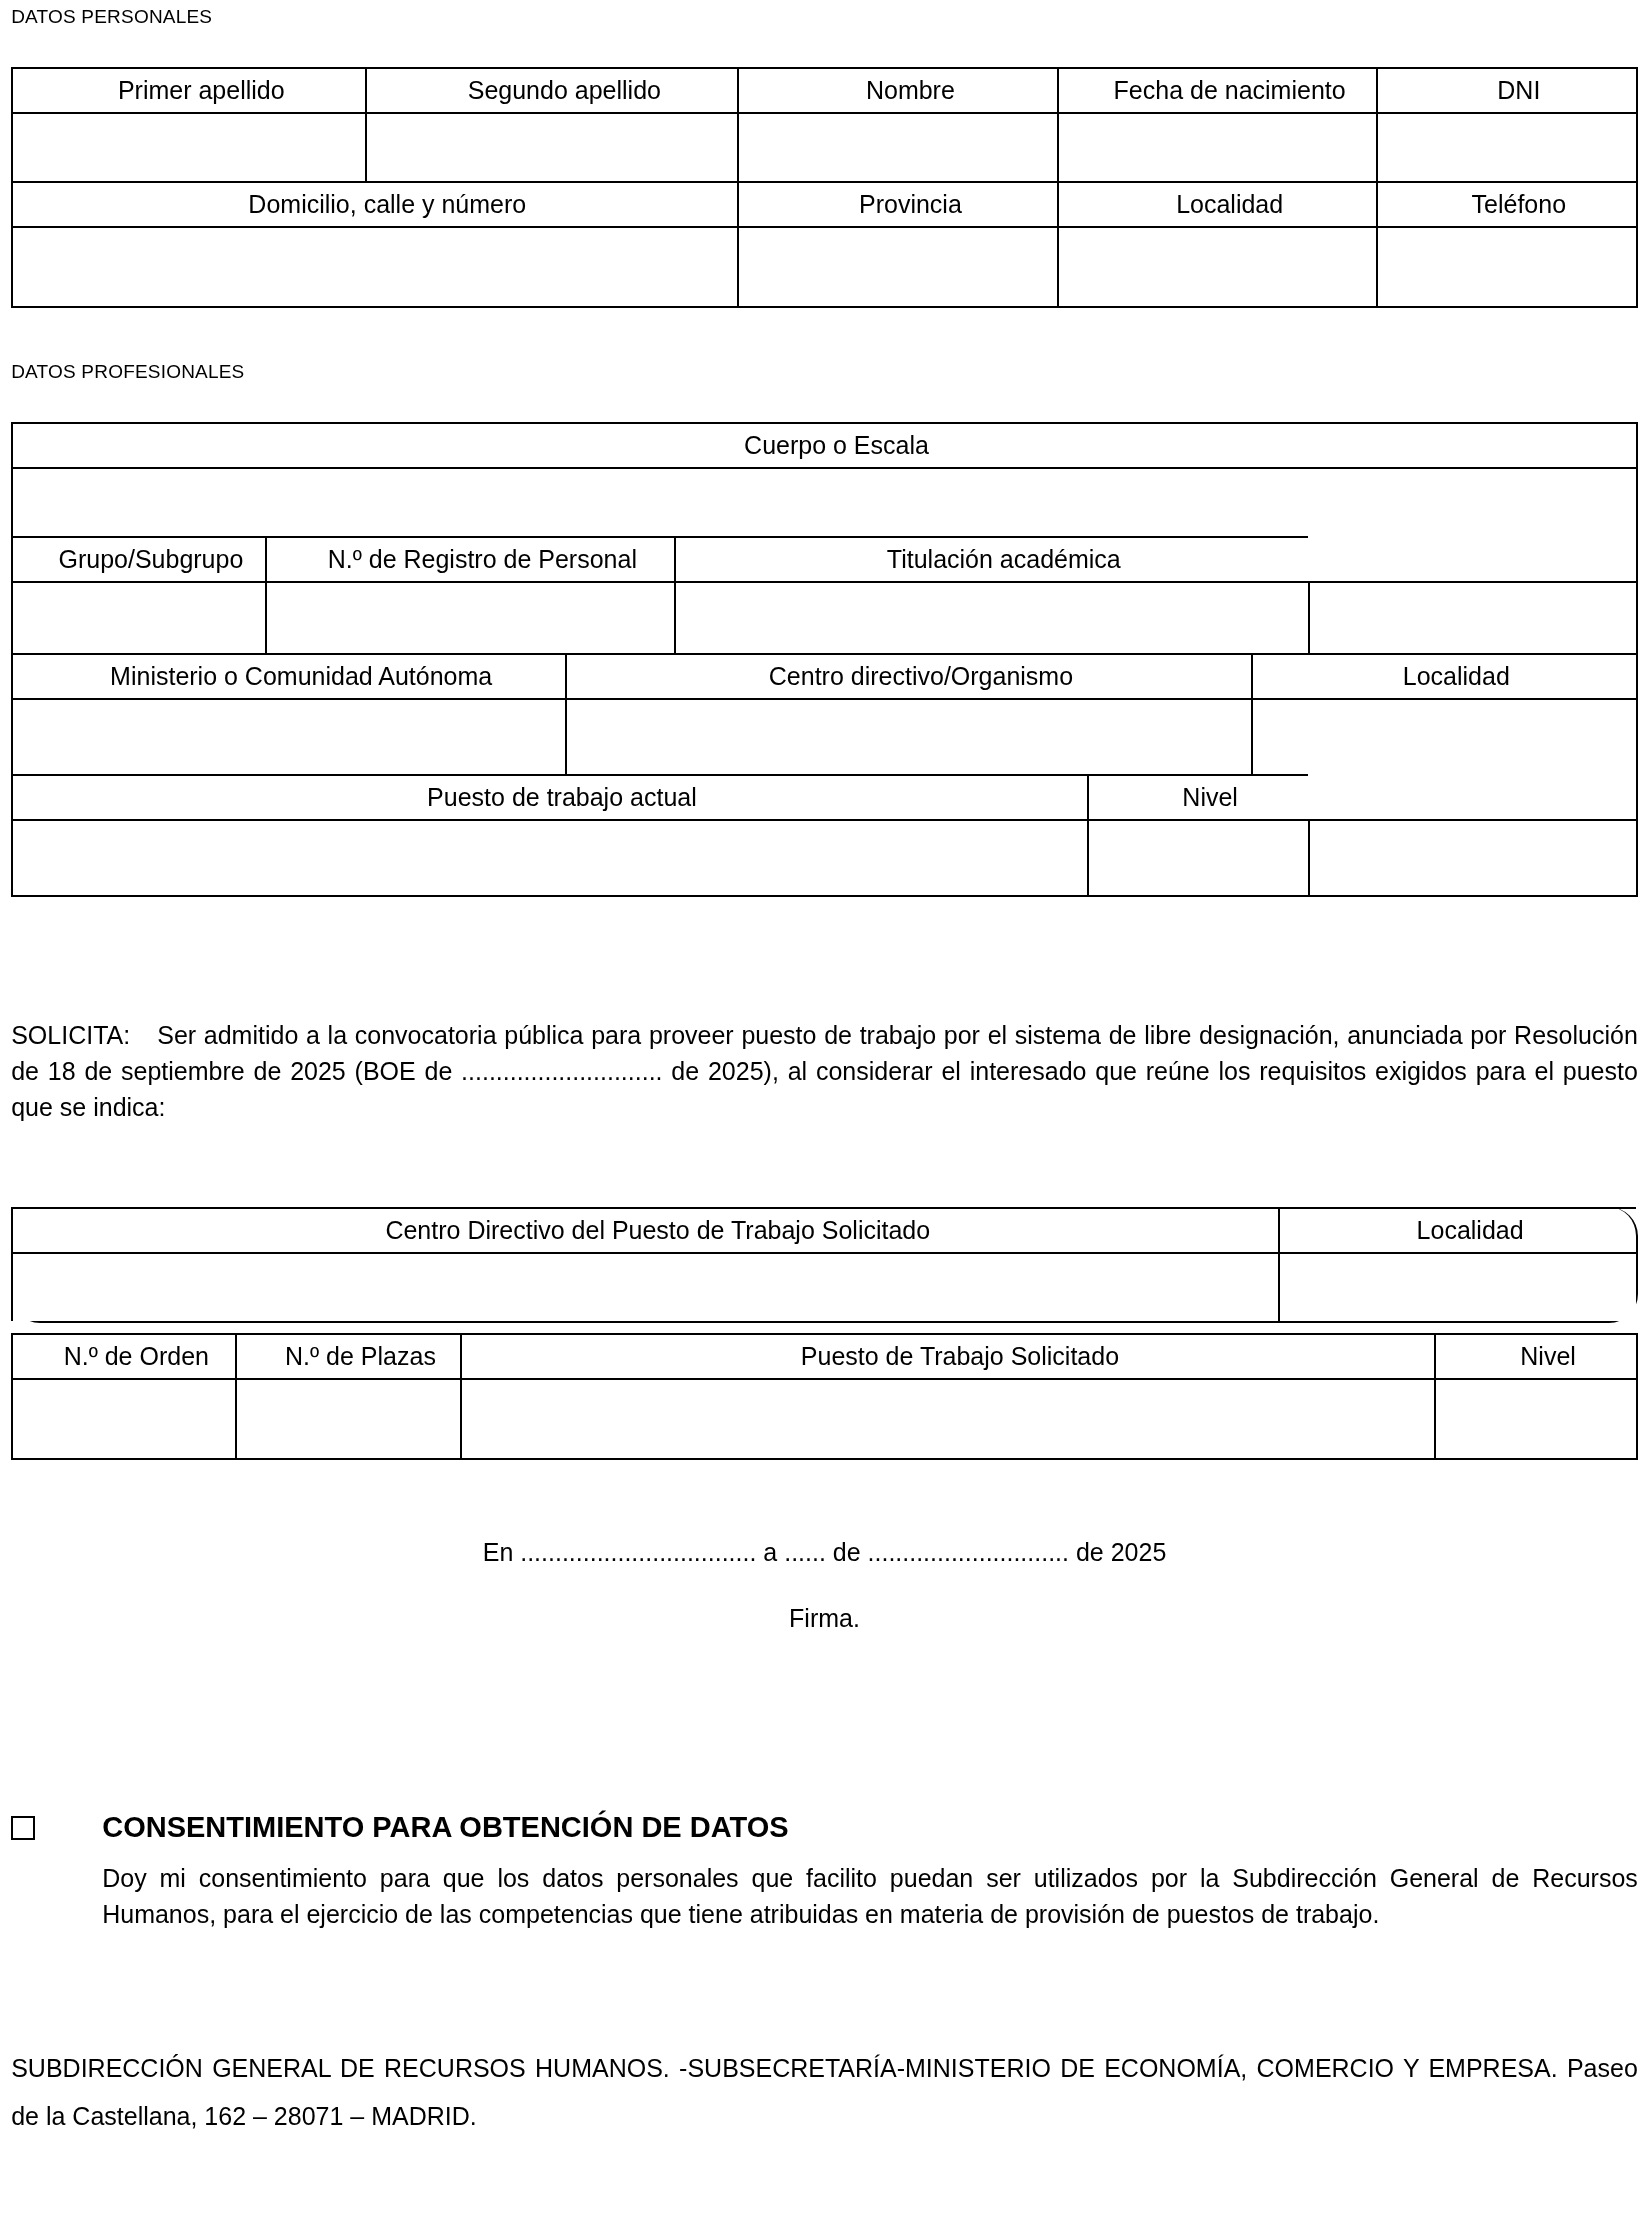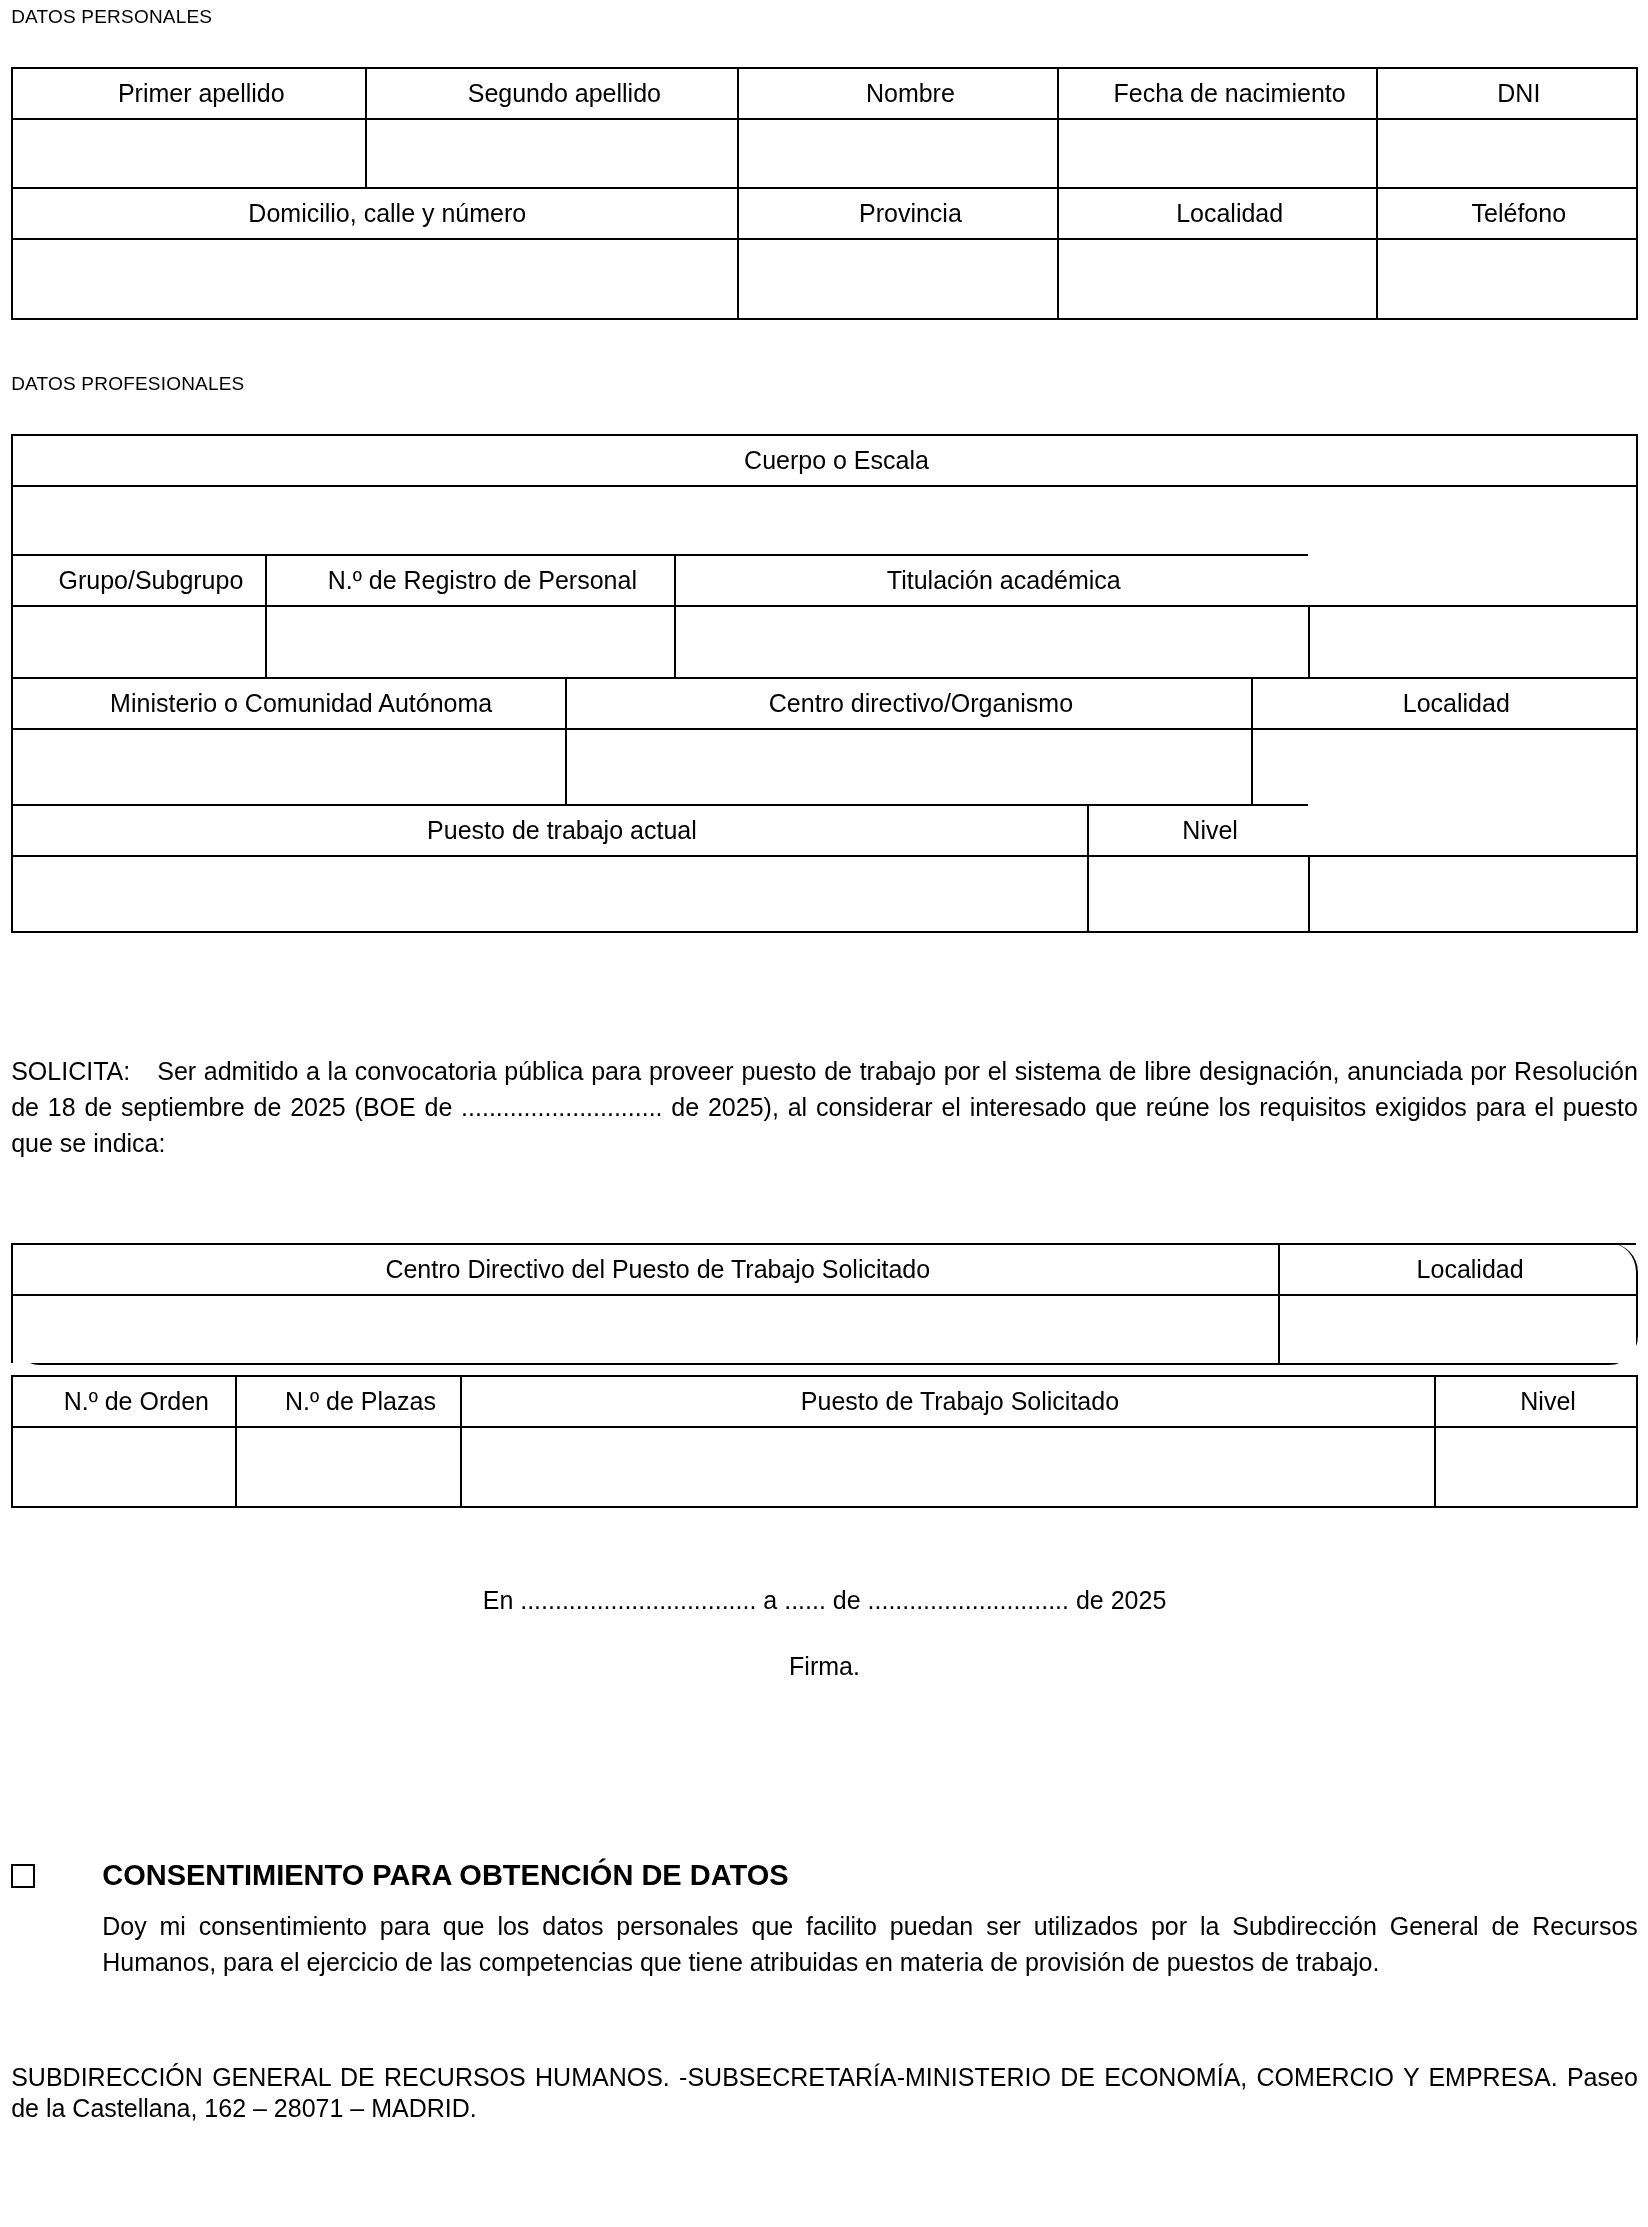--- a/index.html
+++ b/index.html
@@ -32,21 +32,21 @@
   .cell {
     border-left: 2.4px solid #000;
     border-top: 2.4px solid #000;
     display: flex;
     align-items: center;
     justify-content: center;
     font-size: 25px;
     text-align: center;
     overflow: hidden;
   }
-  .hdr .cell { height: 51px; padding-left: 24px; }
+  .hdr .cell { height: 45px; padding-left: 24px; }
   .fill .cell { background: #fff; }
   .h86 .cell  { height: 69px; }
   .h90 .cell  { height: 72px; }
   .h95 .cell  { height: 76px; }
   .h100 .cell { height: 80px; }
   .grow { flex: 1 1 auto; }
 
   .solicita {
     margin-top: 120px;
     font-size: 25px;
@@ -88,23 +88,23 @@
     font-weight: 700;
     margin-bottom: 16px;
   }
   .consent-body {
     font-size: 25px;
     line-height: 36px;
     text-align: justify;
   }
 
   .footer {
-    margin-top: 82px;
-    font-size: 25px;
-    line-height: 31px;
+    margin-top: 112px;
+    font-size: 25px;
+    line-height: 48px;
     text-align: justify;
   }
 </style>
 </head>
 <body>
 
 <div class="page">
 
   <div class="section-title title-personales">DATOS PERSONALES</div>
 

